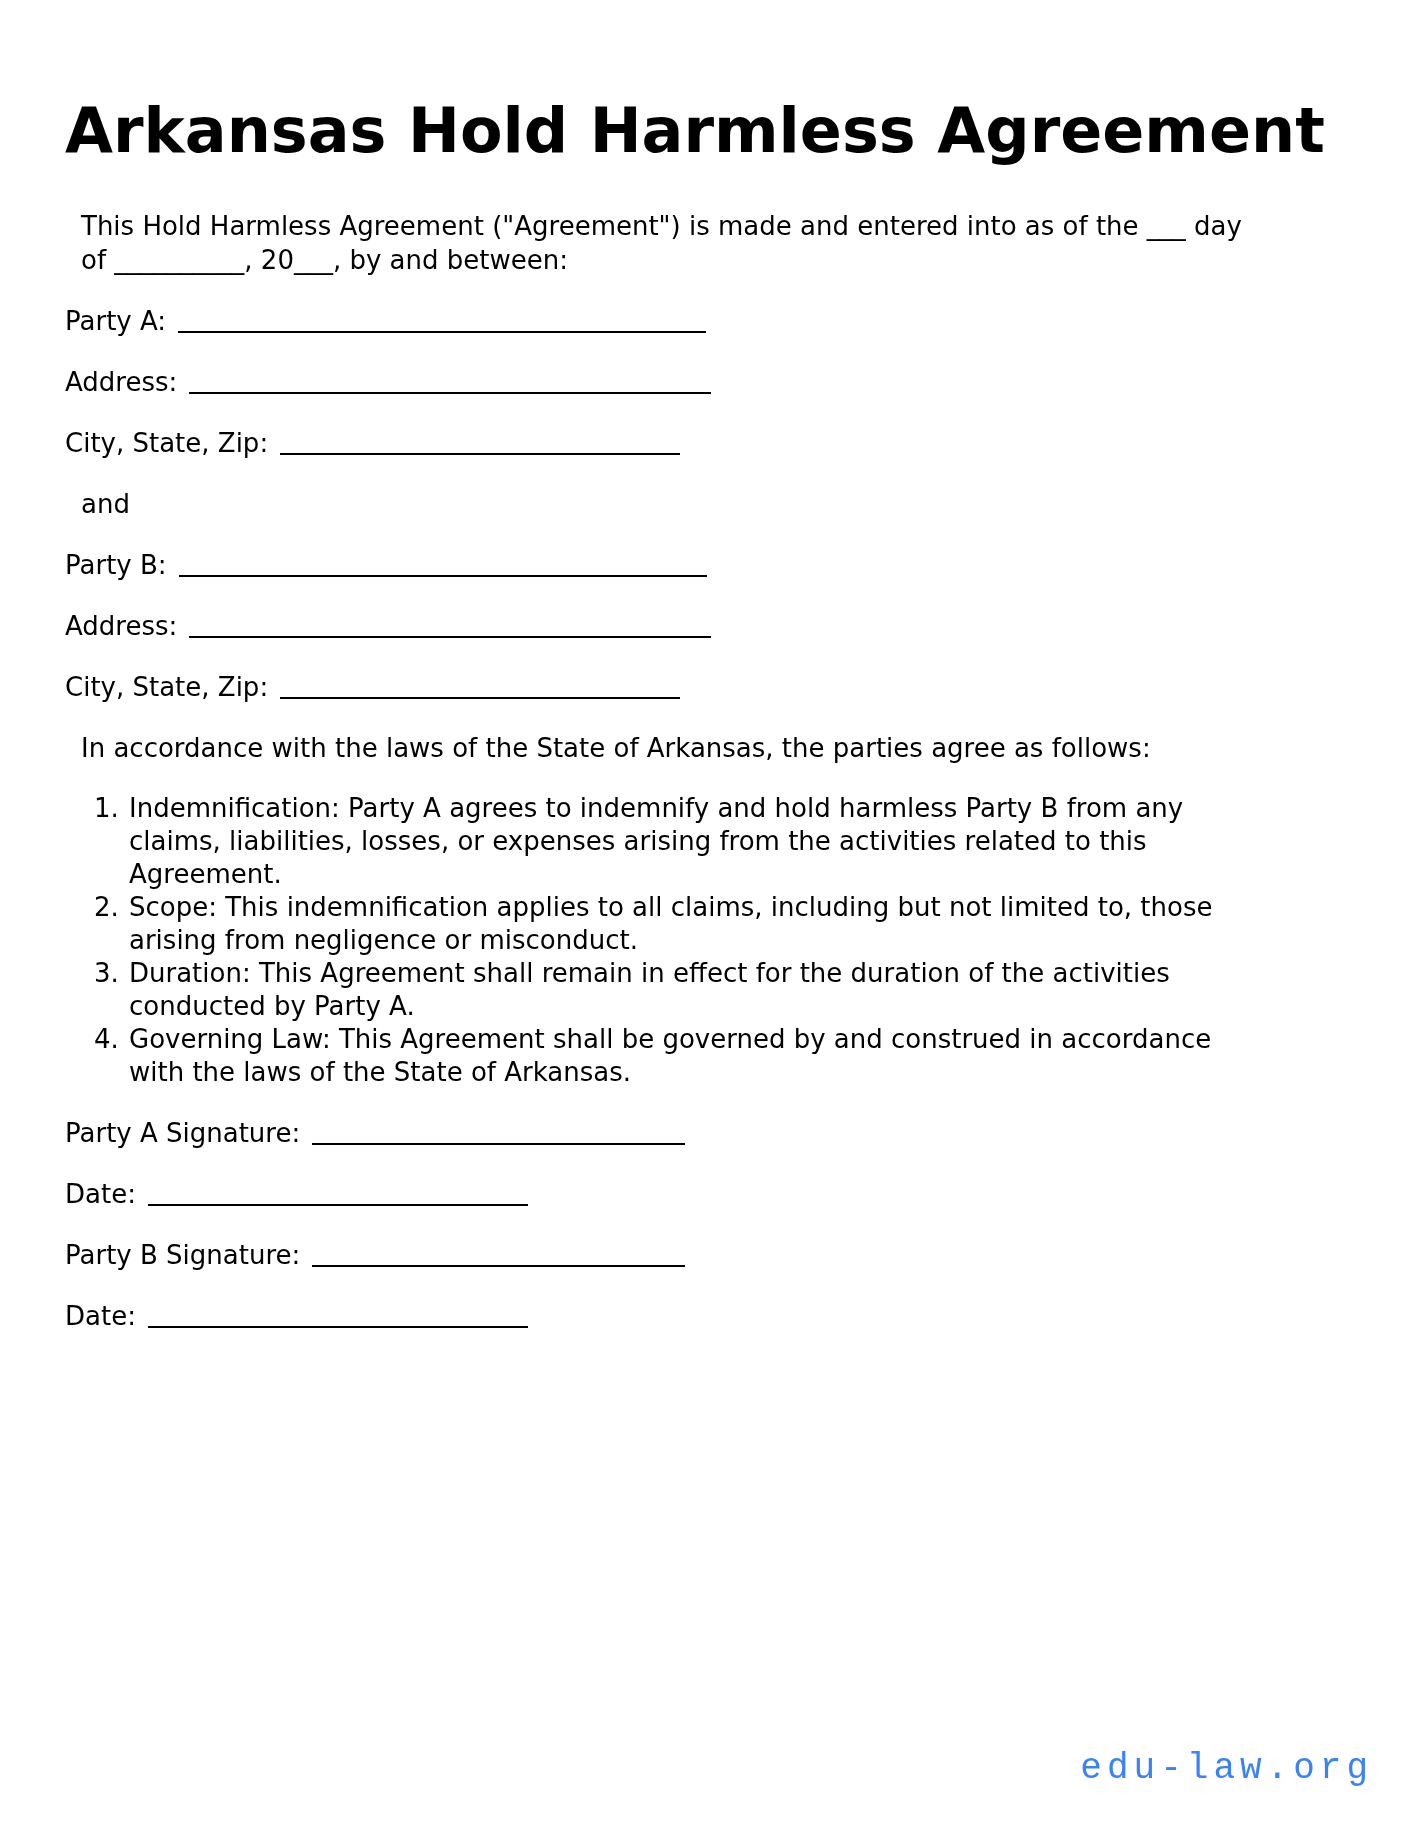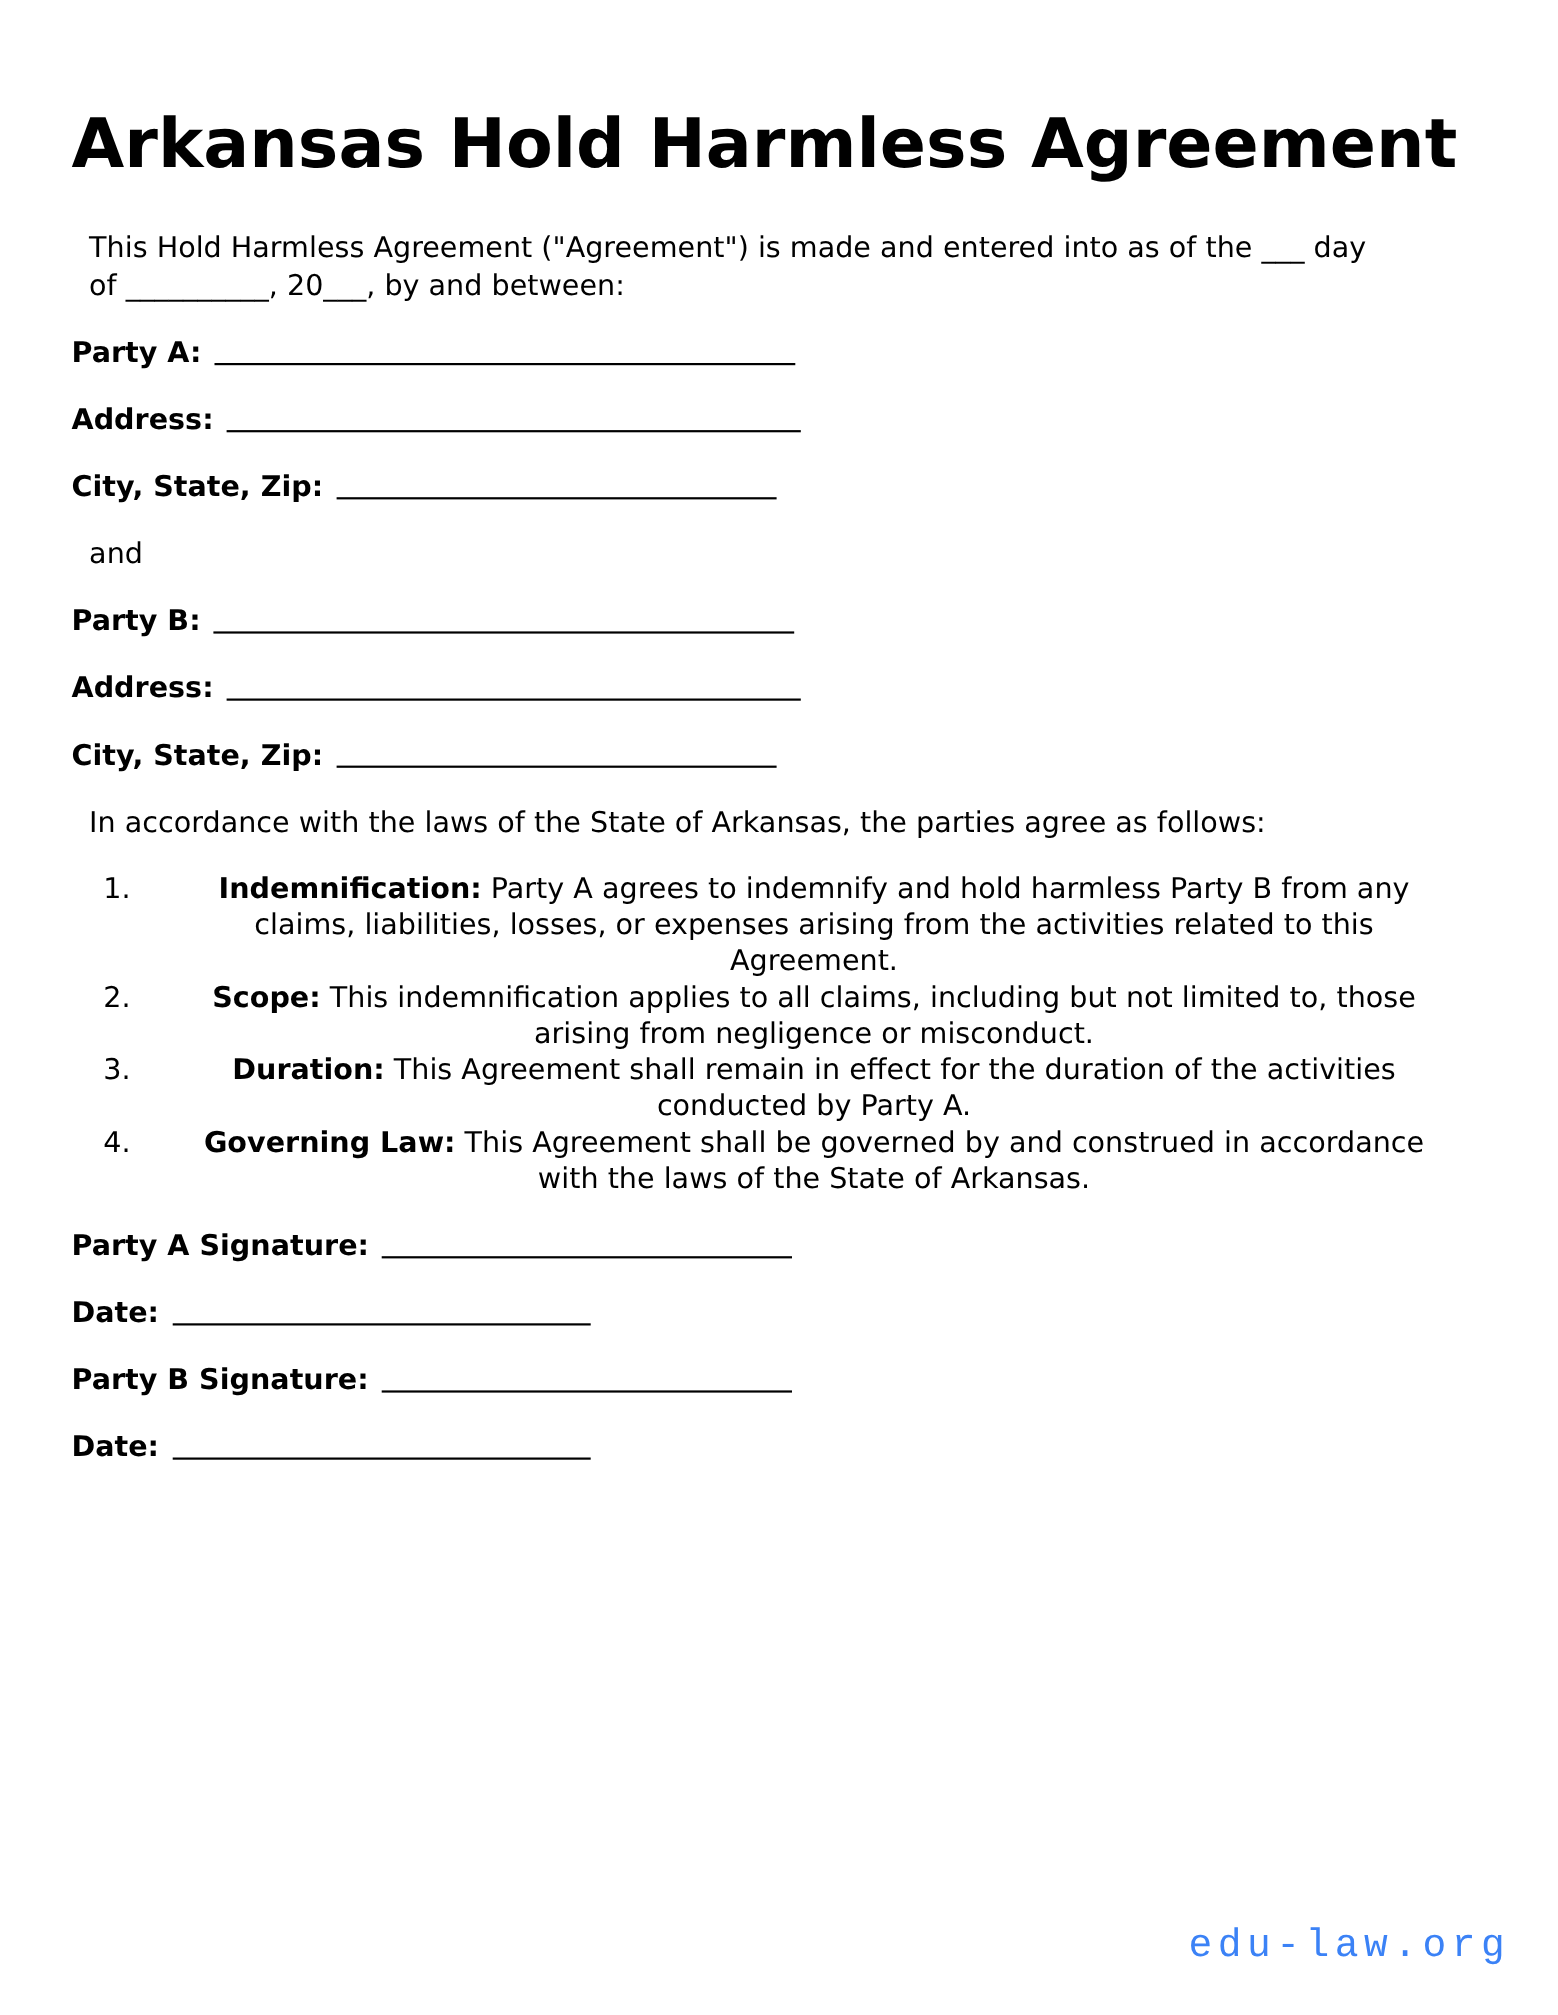--- a/index.html
+++ b/index.html
@@ -24,39 +24,39 @@
     letter-spacing: 0px;
   }
   .para {
     margin: 27px 16px;
     white-space: pre-line;
   }
   .row {
     margin: 27px 0;
     white-space: nowrap;
   }
-  .lbl { font-weight: 700; }
+  .lbl { font-weight: 400; }
   .rule {
     display: inline-block;
     height: 0;
     border-bottom: 2px solid #000;
     margin-left: 12px;
     transform: translateY(3px);
   }
   .w-party { width: 528px; }
   .w-addr  { width: 522px; }
   .w-city  { width: 400px; }
   .w-sig   { width: 373px; }
   .w-date  { width: 380px; }
   ol.terms {
     margin: 10px 0 27px 0;
     padding: 0 0 0 62px;
     line-height: 33px;
   }
-  ol.terms li { padding-left: 2px; text-align: center; }
+  ol.terms li { padding-left: 2px; }
   ol.terms li .term-text { white-space: pre-line; }
   .footer-logo {
     position: absolute;
     top: 1741px;
     right: 43px;
     font-family: "Liberation Mono", "DejaVu Sans Mono", monospace;
     font-size: 36px;
     line-height: 56px;
     letter-spacing: 5px;
     color: #3b82f6;

